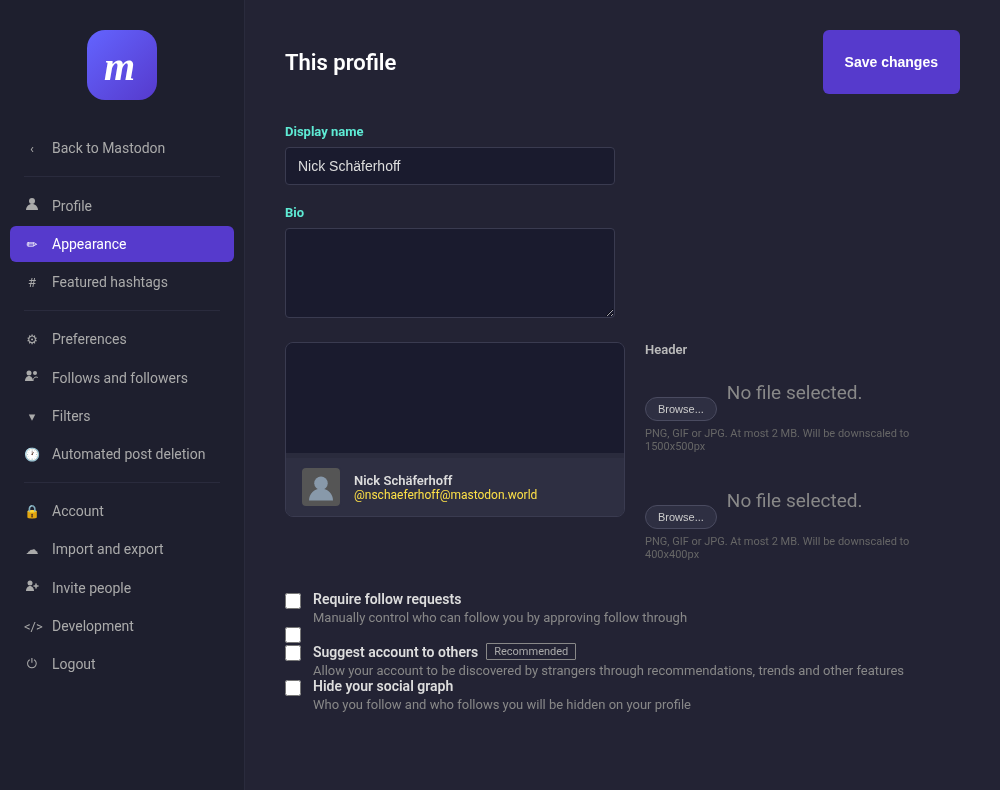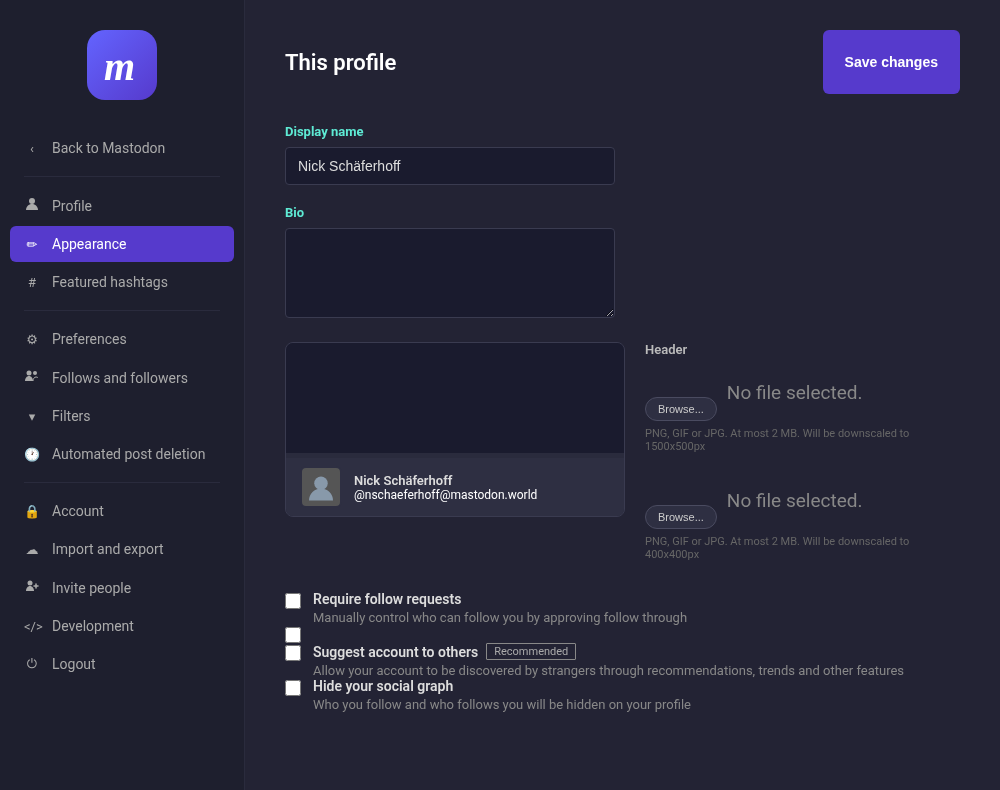--- a/index.html
+++ b/index.html
@@ -204,21 +204,21 @@
     }
 
     .profile-name {
       font-size: 13px;
       font-weight: 600;
       color: #ddd;
     }
 
     .profile-handle {
       font-size: 12px;
-      color: #ffffff;
+      color: #fde047;
     }
 
     .upload-section {
       display: flex;
       flex-direction: column;
       gap: 18px;
       flex: 1;
     }
 
     .upload-group {

